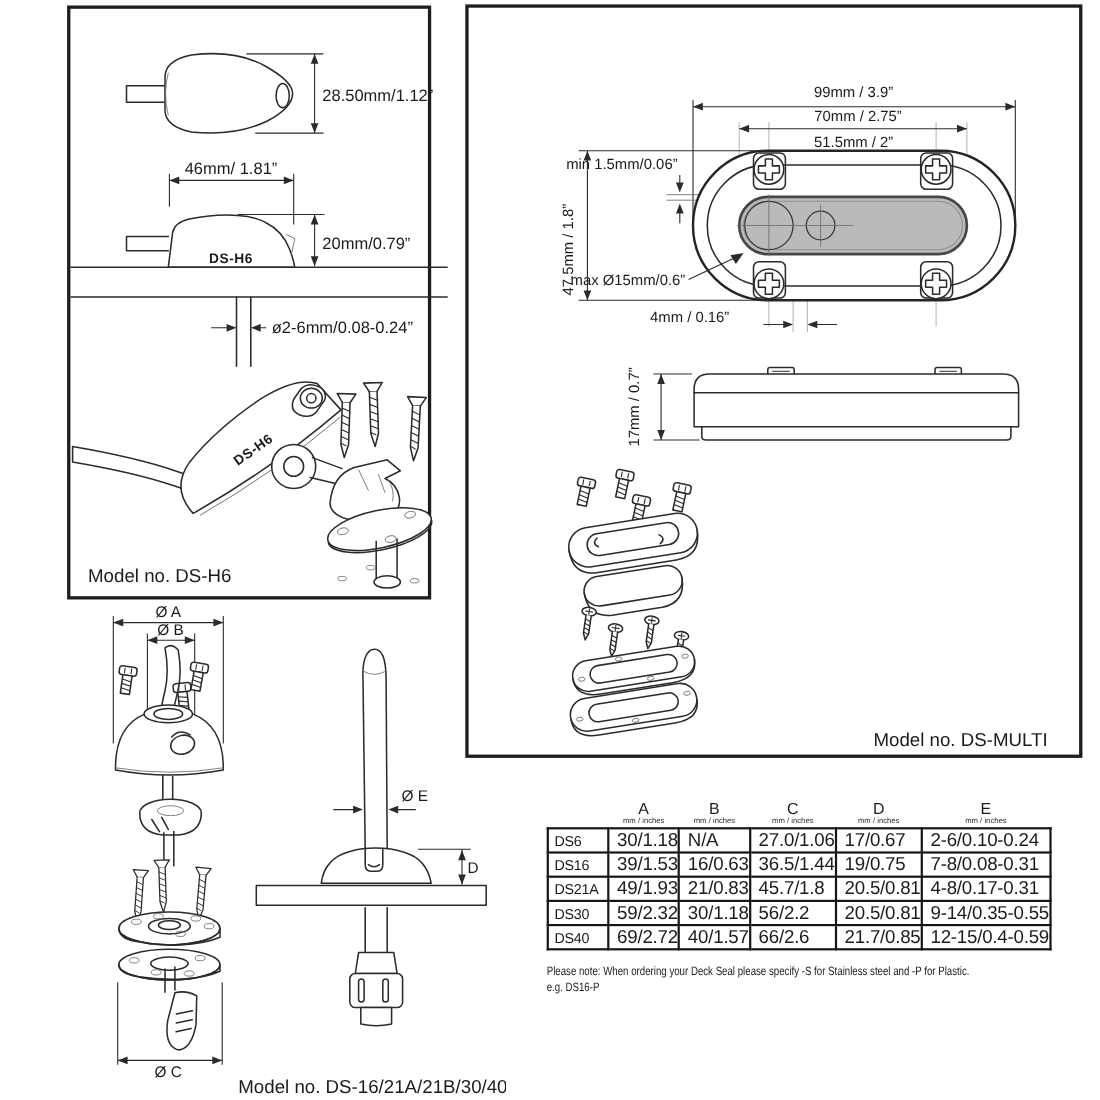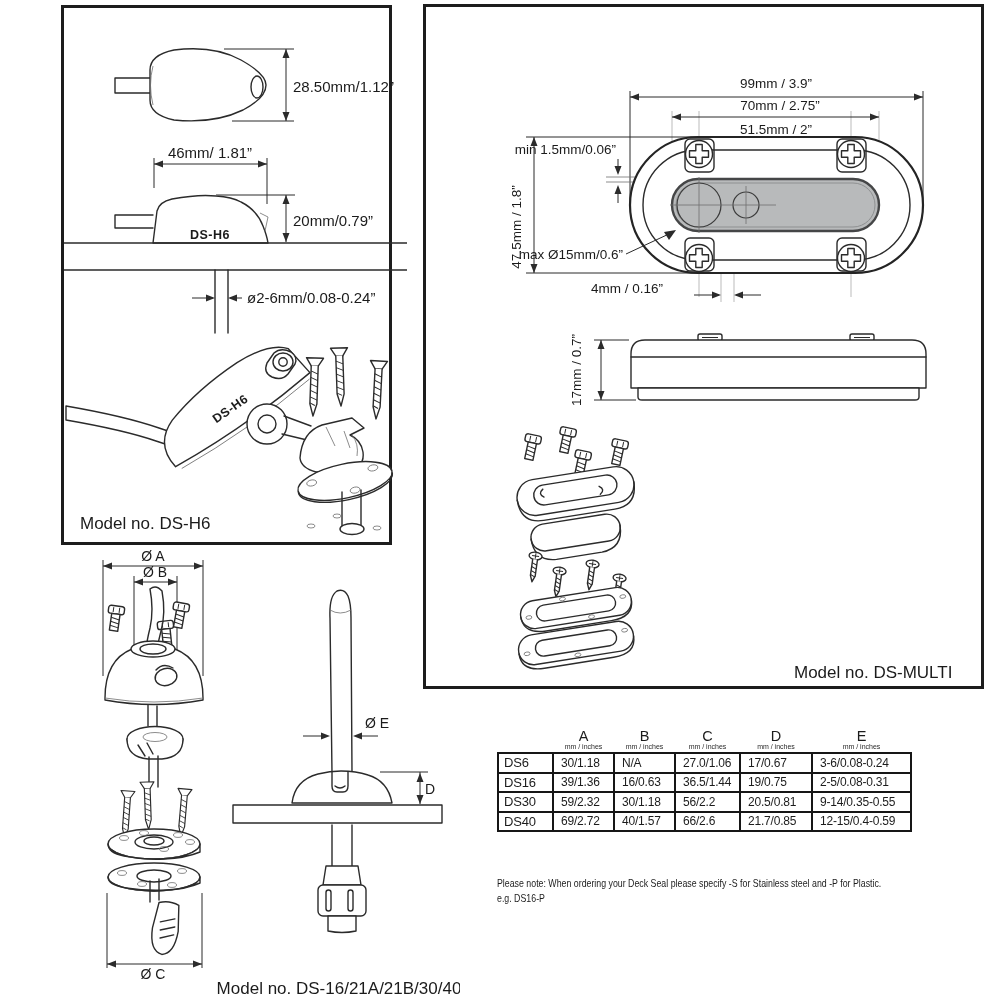--- a/index.html
+++ b/index.html
@@ -21,21 +21,21 @@
   .dl{stroke:#2b2b2b;stroke-width:1;fill:none;}
   .xl{stroke:#a9a9a9;stroke-width:.8;fill:none;}
   .ah{fill:#2b2b2b;stroke:none;}
   .thin{stroke:#6f6f6f;stroke-width:.8;fill:none;}
   
   #spec{position:absolute;left:497px;top:726px;}
   #spec table{border-collapse:collapse;table-layout:fixed;}
   #spec th{font-weight:normal;vertical-align:bottom;padding:0 0 1px 0;height:25px;}
   #spec .hl{font-size:14.5px;line-height:13px;display:block;text-align:center;}
   #spec .hu{font-size:7px;line-height:8px;display:block;text-align:center;color:#2a2a2a;}
-  #spec td{border:2px solid #161616;height:17.5px;font-size:12px;letter-spacing:-0.2px;padding:0 0 0 7px;white-space:nowrap;}
+  #spec td{border:2px solid #161616;height:17.5px;font-size:17px;letter-spacing:-0.2px;padding:0 0 0 7px;white-space:nowrap;}
   #spec td.m{font-weight:normal;font-size:13px;padding-left:5px;}
   .c0{width:55px;} .c1{width:61px;} .c2{width:61px;} .c3{width:65px;} .c4{width:72px;} .c5{width:99px;}
   #note{position:absolute;left:497px;top:876px;width:540px;font-size:11px;line-height:15px;transform:scaleX(.8);transform-origin:0 0;white-space:nowrap;}
 </style>
 </head>
 <body>
 
 <div id="panel-left" class="panel">
 <svg width="343" height="534" viewBox="0 0 343 534">
   <defs>
@@ -385,29 +385,37 @@
           </th>
       </tr>
     </thead>
     <tbody>
       <tr>
           <td class="m">DS6</td>
           <td>30/1.18</td>
           <td>N/A</td>
           <td>27.0/1.06</td>
           <td>17/0.67</td>
-          <td>3-6/0.08-0.24</td>
+          <td>2-6/0.10-0.24</td>
         </tr>
       <tr>
           <td class="m">DS16</td>
-          <td>39/1.36</td>
+          <td>39/1.53</td>
           <td>16/0.63</td>
           <td>36.5/1.44</td>
           <td>19/0.75</td>
-          <td>2-5/0.08-0.31</td>
+          <td>7-8/0.08-0.31</td>
+        </tr>
+      <tr>
+          <td class="m">DS21A</td>
+          <td>49/1.93</td>
+          <td>21/0.83</td>
+          <td>45.7/1.8</td>
+          <td>20.5/0.81</td>
+          <td>4-8/0.17-0.31</td>
         </tr>
       <tr>
           <td class="m">DS30</td>
           <td>59/2.32</td>
           <td>30/1.18</td>
           <td>56/2.2</td>
           <td>20.5/0.81</td>
           <td>9-14/0.35-0.55</td>
         </tr>
       <tr>

